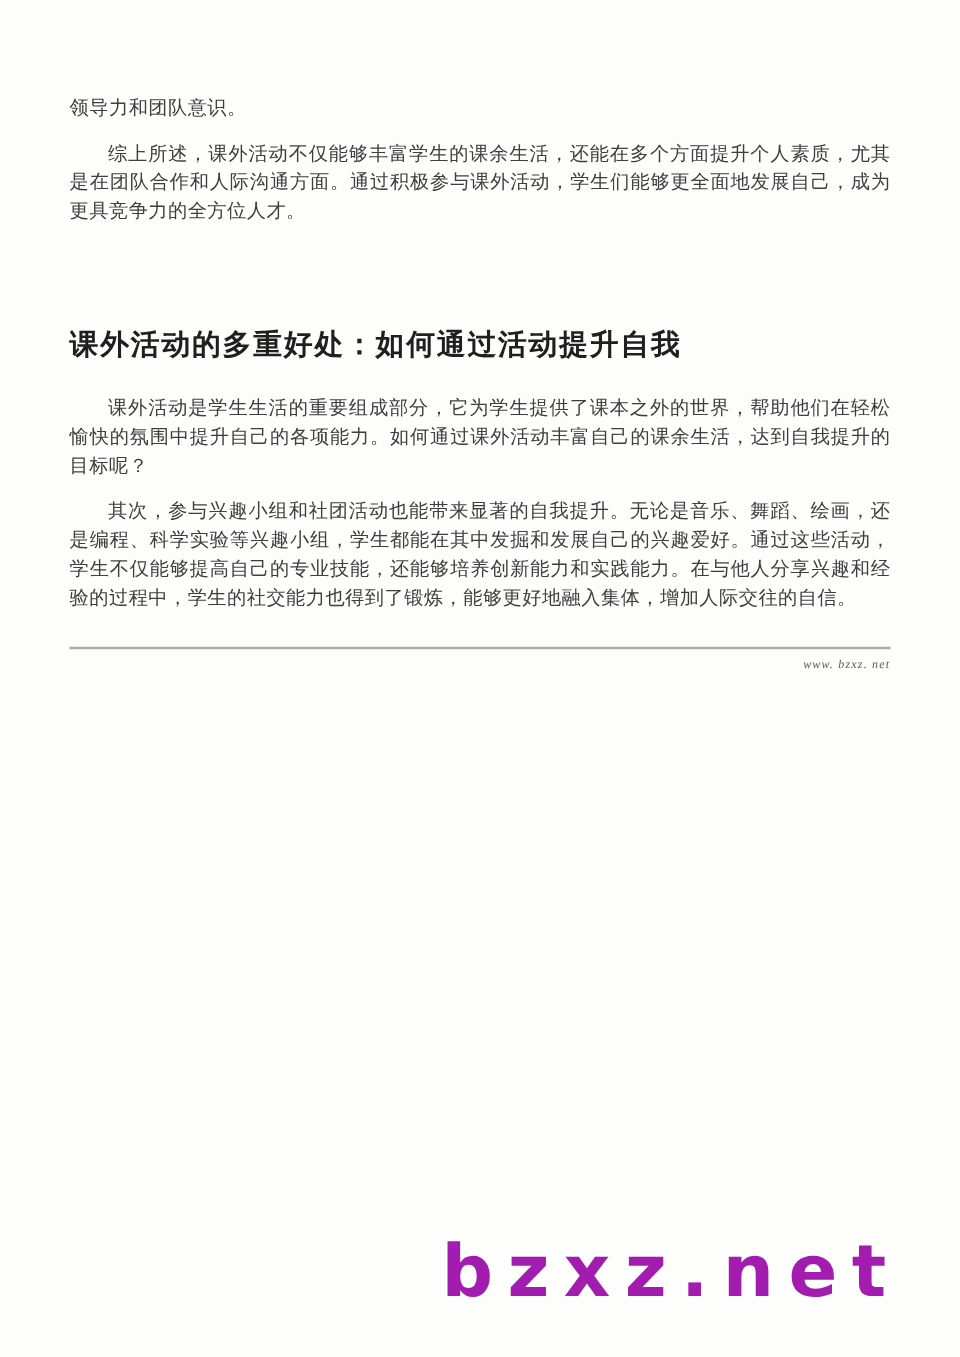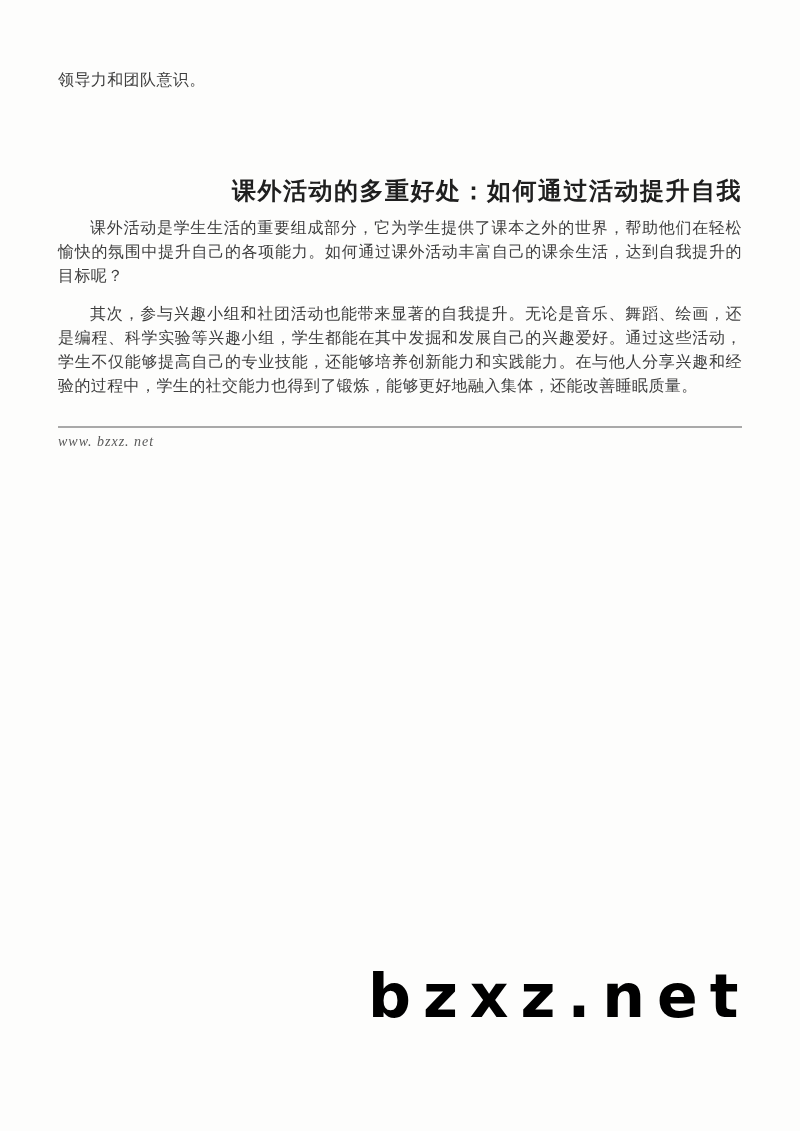--- a/index.html
+++ b/index.html
@@ -8,95 +8,97 @@
     width: 800px;
     height: 1131px;
     margin: 0 auto;
     background: #fdfdfc;
     overflow: hidden;
     font-family: "Liberation Serif", "DejaVu Serif", serif;
   }
   .watermark {
     position: absolute;
     left: 368px;
-    top: 966px;
+    top: 1030px;
     z-index: 0;
     font-family: "DejaVu Sans", "Liberation Sans", sans-serif;
     font-weight: bold;
     font-size: 60px;
     line-height: 1;
     letter-spacing: 12px;
-    color: #000000;
+    color: #a21caf;
     user-select: none;
     white-space: nowrap;
   }
   .content {
     position: relative;
     z-index: 1;
     padding: 63px 58px 0 58px;
   }
   .content p {
     margin: 14px 0 0 0;
     font-size: 16px;
     line-height: 24px;
     color: #3e3e3e;
     text-align: justify;
     text-indent: 2em;
     word-break: break-all;
     letter-spacing: 0.4px;
   }
   .content p.continuation {
-    margin-top: 5px;
+    margin-top: 16px;
     text-indent: 0;
   }
   .article-title {
     margin: 82px 0 0 0;
     font-size: 24px;
     line-height: 34px;
     font-weight: bold;
-    text-align: right;
+    text-align: left;
     color: #1f1f1f;
     letter-spacing: 1.5px;
   }
-  .content p.lead { margin-top: 8px; }
+  .content p.lead { margin-top: 24px; }
   .footer-rule {
     margin: 28px 0 0 0;
     border: 0;
     border-top: 2px solid #a9a9a9;
     height: 0;
   }
   .footer-site {
     margin-top: 6px;
+    text-align: right;
     font-style: italic;
-    font-size: 14px;
+    font-size: 10px;
     line-height: 16px;
     color: #595959;
     letter-spacing: 1px;
   }
 </style>
 </head>
 <body>
 
 <div class="page">
 
   <div class="watermark">bzxz.net</div>
 
   <div class="content">
 
     <p class="continuation">领导力和团队意识。</p>
 
 
 
+    <p>综上所述，课外活动不仅能够丰富学生的课余生活，还能在多个方面提升个人素质，尤其是在团队合作和人际沟通方面。通过积极参与课外活动，学生们能够更全面地发展自己，成为更具竞争力的全方位人才。</p>
 
     <h1 class="article-title">课外活动的多重好处：如何通过活动提升自我</h1>
 
     <p class="lead">课外活动是学生生活的重要组成部分，它为学生提供了课本之外的世界，帮助他们在轻松愉快的氛围中提升自己的各项能力。如何通过课外活动丰富自己的课余生活，达到自我提升的目标呢？</p>
 
 
-    <p>其次，参与兴趣小组和社团活动也能带来显著的自我提升。无论是音乐、舞蹈、绘画，还是编程、科学实验等兴趣小组，学生都能在其中发掘和发展自己的兴趣爱好。通过这些活动，学生不仅能够提高自己的专业技能，还能够培养创新能力和实践能力。在与他人分享兴趣和经验的过程中，学生的社交能力也得到了锻炼，能够更好地融入集体，还能改善睡眠质量。</p>
+    <p>其次，参与兴趣小组和社团活动也能带来显著的自我提升。无论是音乐、舞蹈、绘画，还是编程、科学实验等兴趣小组，学生都能在其中发掘和发展自己的兴趣爱好。通过这些活动，学生不仅能够提高自己的专业技能，还能够培养创新能力和实践能力。在与他人分享兴趣和经验的过程中，学生的社交能力也得到了锻炼，能够更好地融入集体，增加人际交往的自信。</p>
 
 
 
     <hr class="footer-rule">
 
     <div class="footer-site">www. bzxz. net</div>
 
   </div>
 </div>
 

